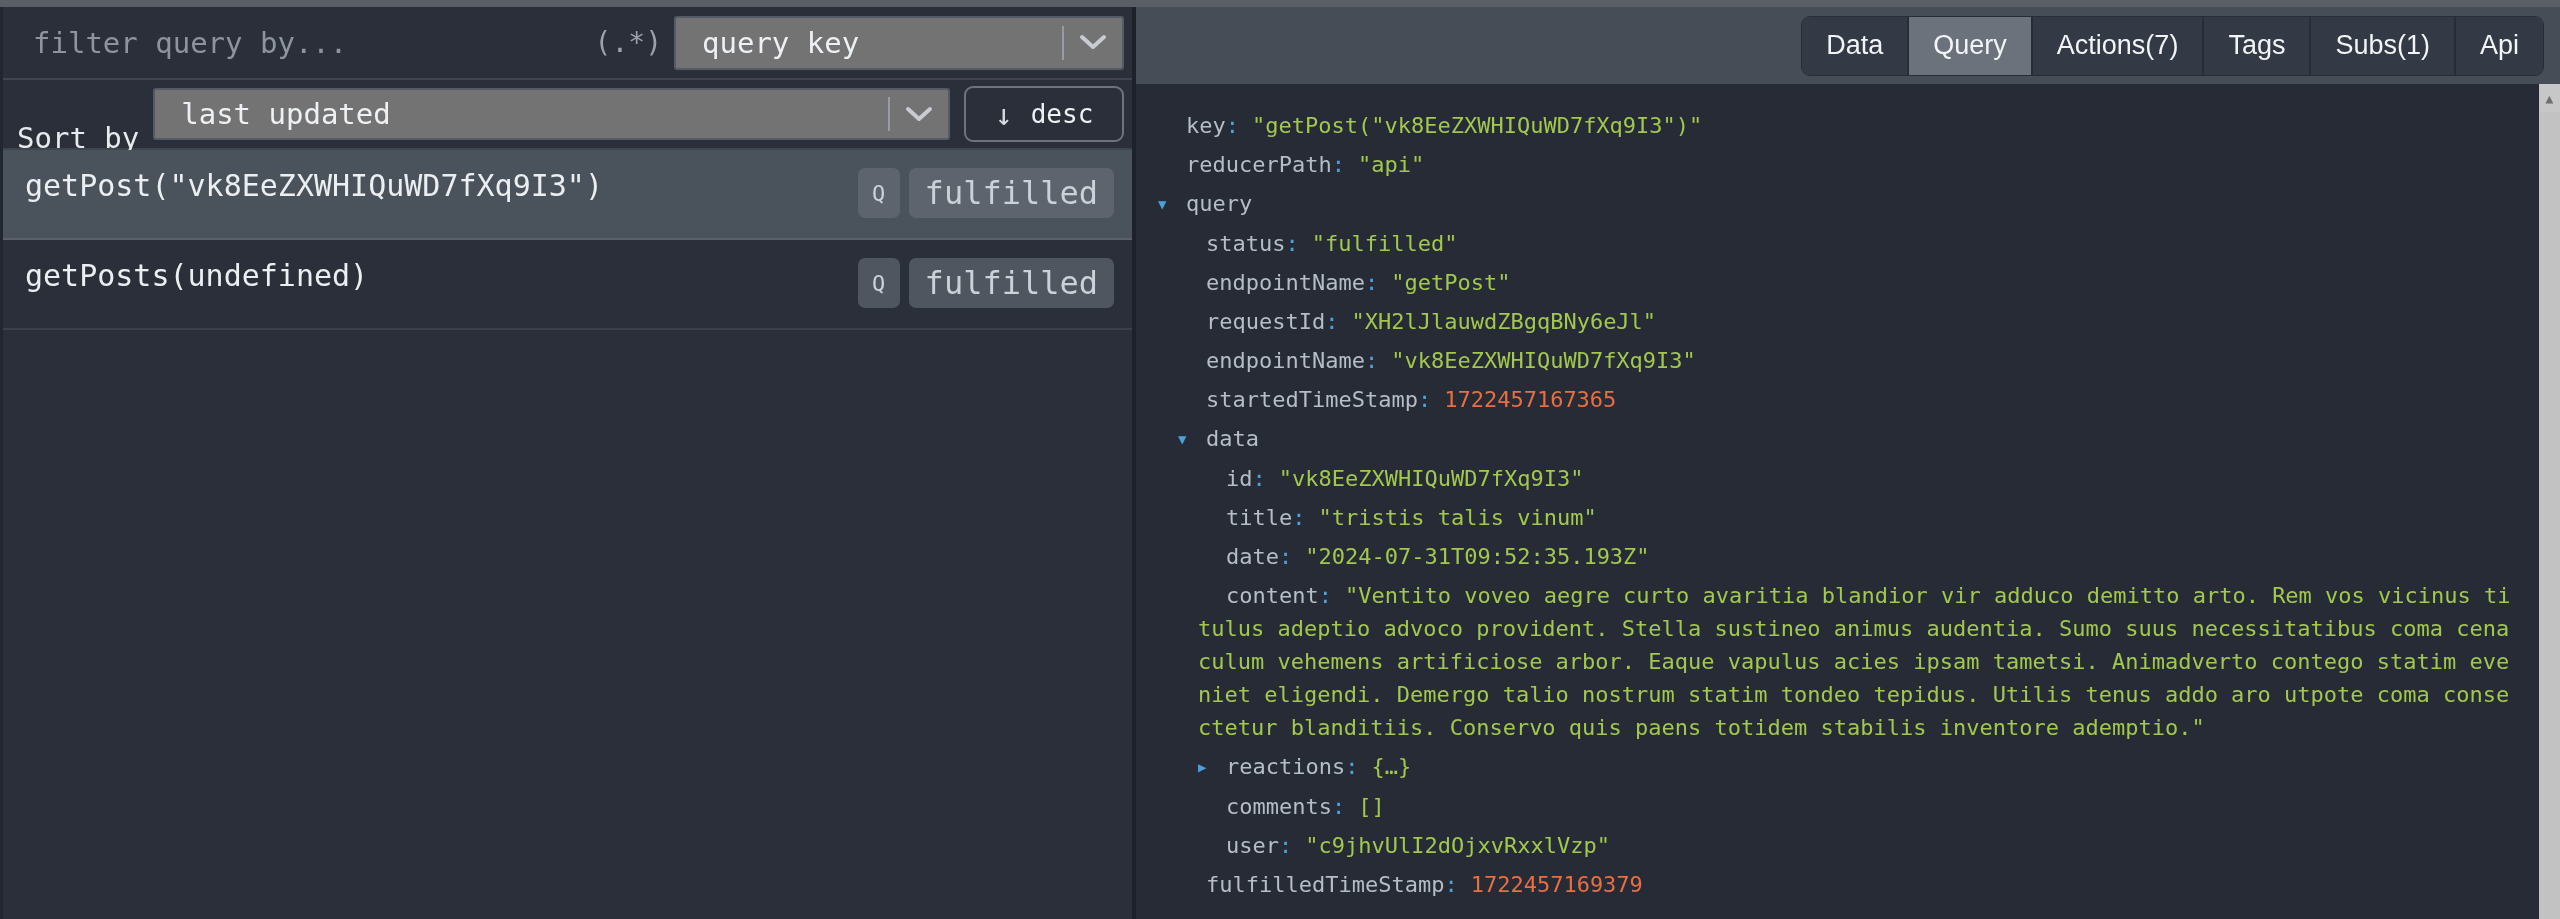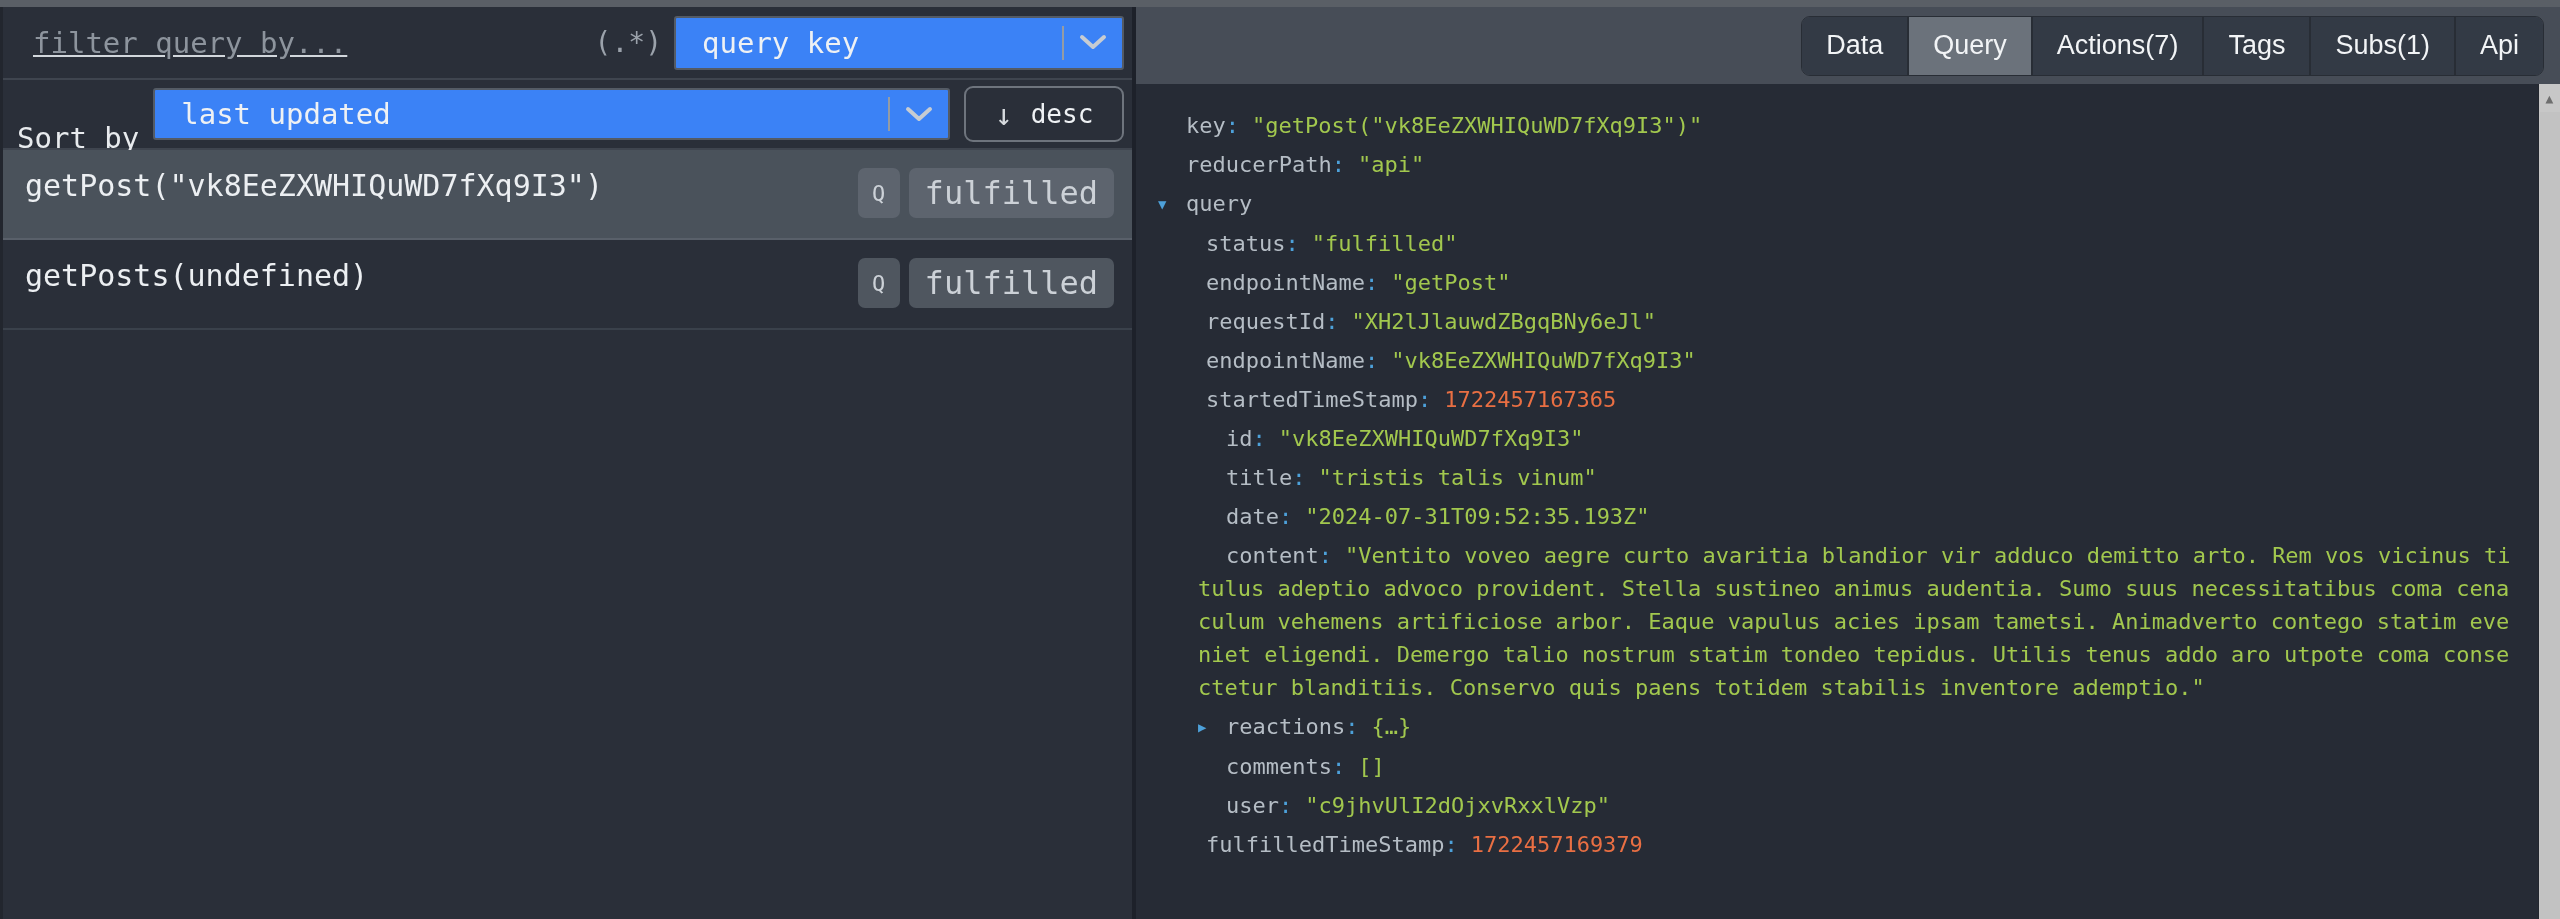--- a/index.html
+++ b/index.html
@@ -9,26 +9,26 @@
   .app { position: relative; width: 2560px; height: 919px; background: #5a5f66; }
   .main { position: absolute; top: 7px; left: 0; right: 0; bottom: 0; display: flex; }
 
   
   .left-panel { width: 1132px; background: #2a2f39; border-left: 3px solid #22262e;
                 display: flex; flex-direction: column; }
 
   .filter-row { height: 73px; border-bottom: 2px solid #3f454f; display: flex;
                 align-items: center; padding-right: 8px; flex: none; }
   .filter-input { flex: 1; height: 100%; background: transparent; border: none; outline: none;
-                  color: #d2d7dc; font: 29px "DejaVu Sans Mono", monospace; padding-left: 30px; text-decoration: underline; }
+                  color: #d2d7dc; font: 29px "DejaVu Sans Mono", monospace; padding-left: 30px; }
   .filter-input::placeholder { color: #8d949d; }
   .regex-btn { color: #9ba2ab; font-size: 28px; margin: 0 12px 0 6px; background: transparent;
                border: none; cursor: pointer; font-family: inherit; }
 
-  .select { display: flex; align-items: center; background: #3b82f6; border: 2px solid #545b65;
+  .select { display: flex; align-items: center; background: #737373; border: 2px solid #545b65;
             border-radius: 3px; height: 54px; cursor: pointer; }
   .select .sel-label { flex: 1; padding-left: 26px; color: #eef1f4; font-size: 29px; white-space: nowrap; overflow: hidden; }
   .select .sel-sep { width: 2px; height: 34px; background: #959ca4; flex: none; }
   .select .sel-chev { width: 58px; display: flex; align-items: center; justify-content: center; flex: none; }
   .qk-select { width: 450px; flex: none; }
 
   .sort-row { height: 70px; border-bottom: 2px solid #3f454f; display: flex; align-items: center;
               padding: 0 8px 0 14px; gap: 14px; flex: none; }
   .sort-label { font-size: 29px; color: #e8ebee; white-space: nowrap; margin-top: 48px; }
   .sort-select { flex: 1; height: 52px; }
@@ -185,20 +185,23 @@
         </div>
 
         <div class="trow lvl2">
           <span class="arrow"></span><span class="k">endpointName</span><span class="colon">:</span><span class="v string">"vk8EeZXWHIQuWD7fXq9I3"</span>
         </div>
 
         <div class="trow lvl2">
           <span class="arrow"></span><span class="k">startedTimeStamp</span><span class="colon">:</span><span class="v number">1722457167365</span>
         </div>
 
+        <div class="trow lvl2">
+          <span class="arrow">▼</span><span class="k expandable">data</span>
+        </div>
 
         <div class="trow lvl3">
           <span class="arrow"></span><span class="k">id</span><span class="colon">:</span><span class="v string">"vk8EeZXWHIQuWD7fXq9I3"</span>
         </div>
 
         <div class="trow lvl3">
           <span class="arrow"></span><span class="k">title</span><span class="colon">:</span><span class="v string">"tristis talis vinum"</span>
         </div>
 
         <div class="trow lvl3">

